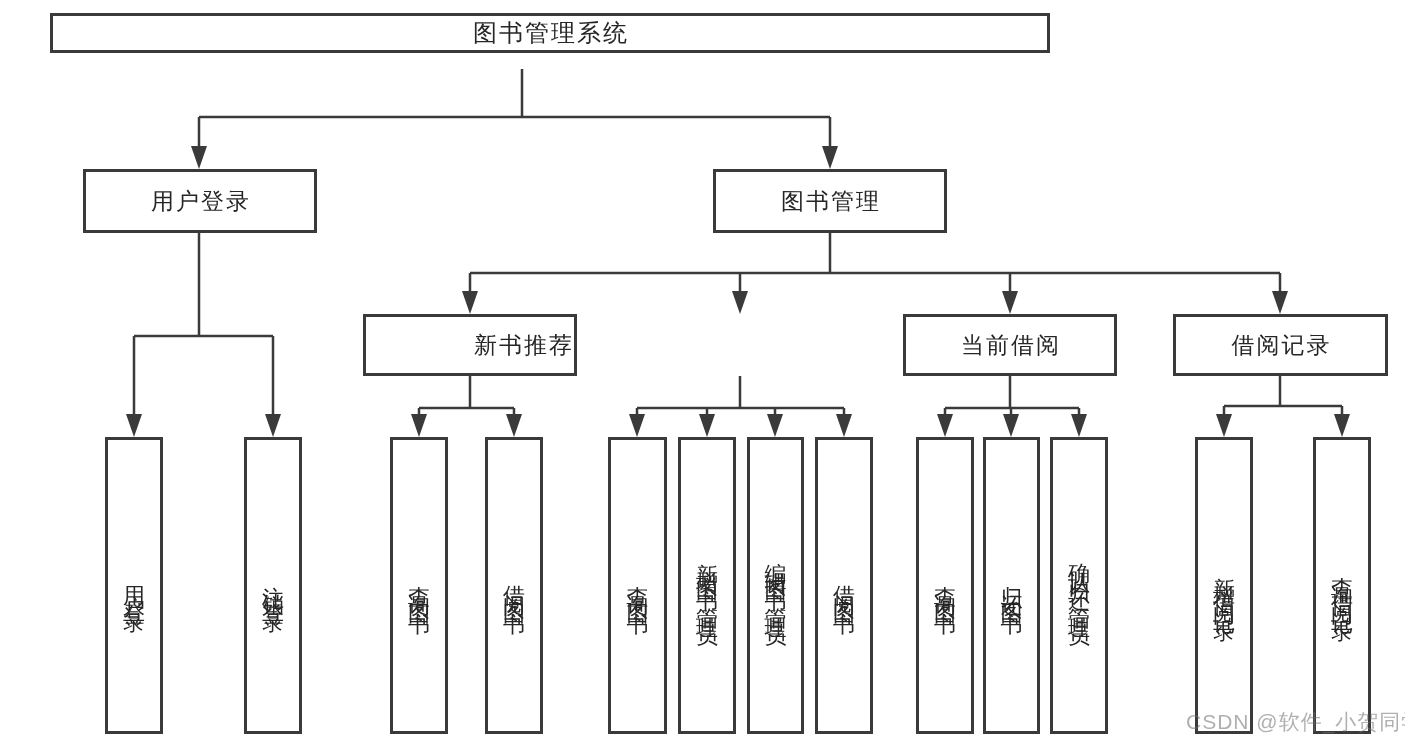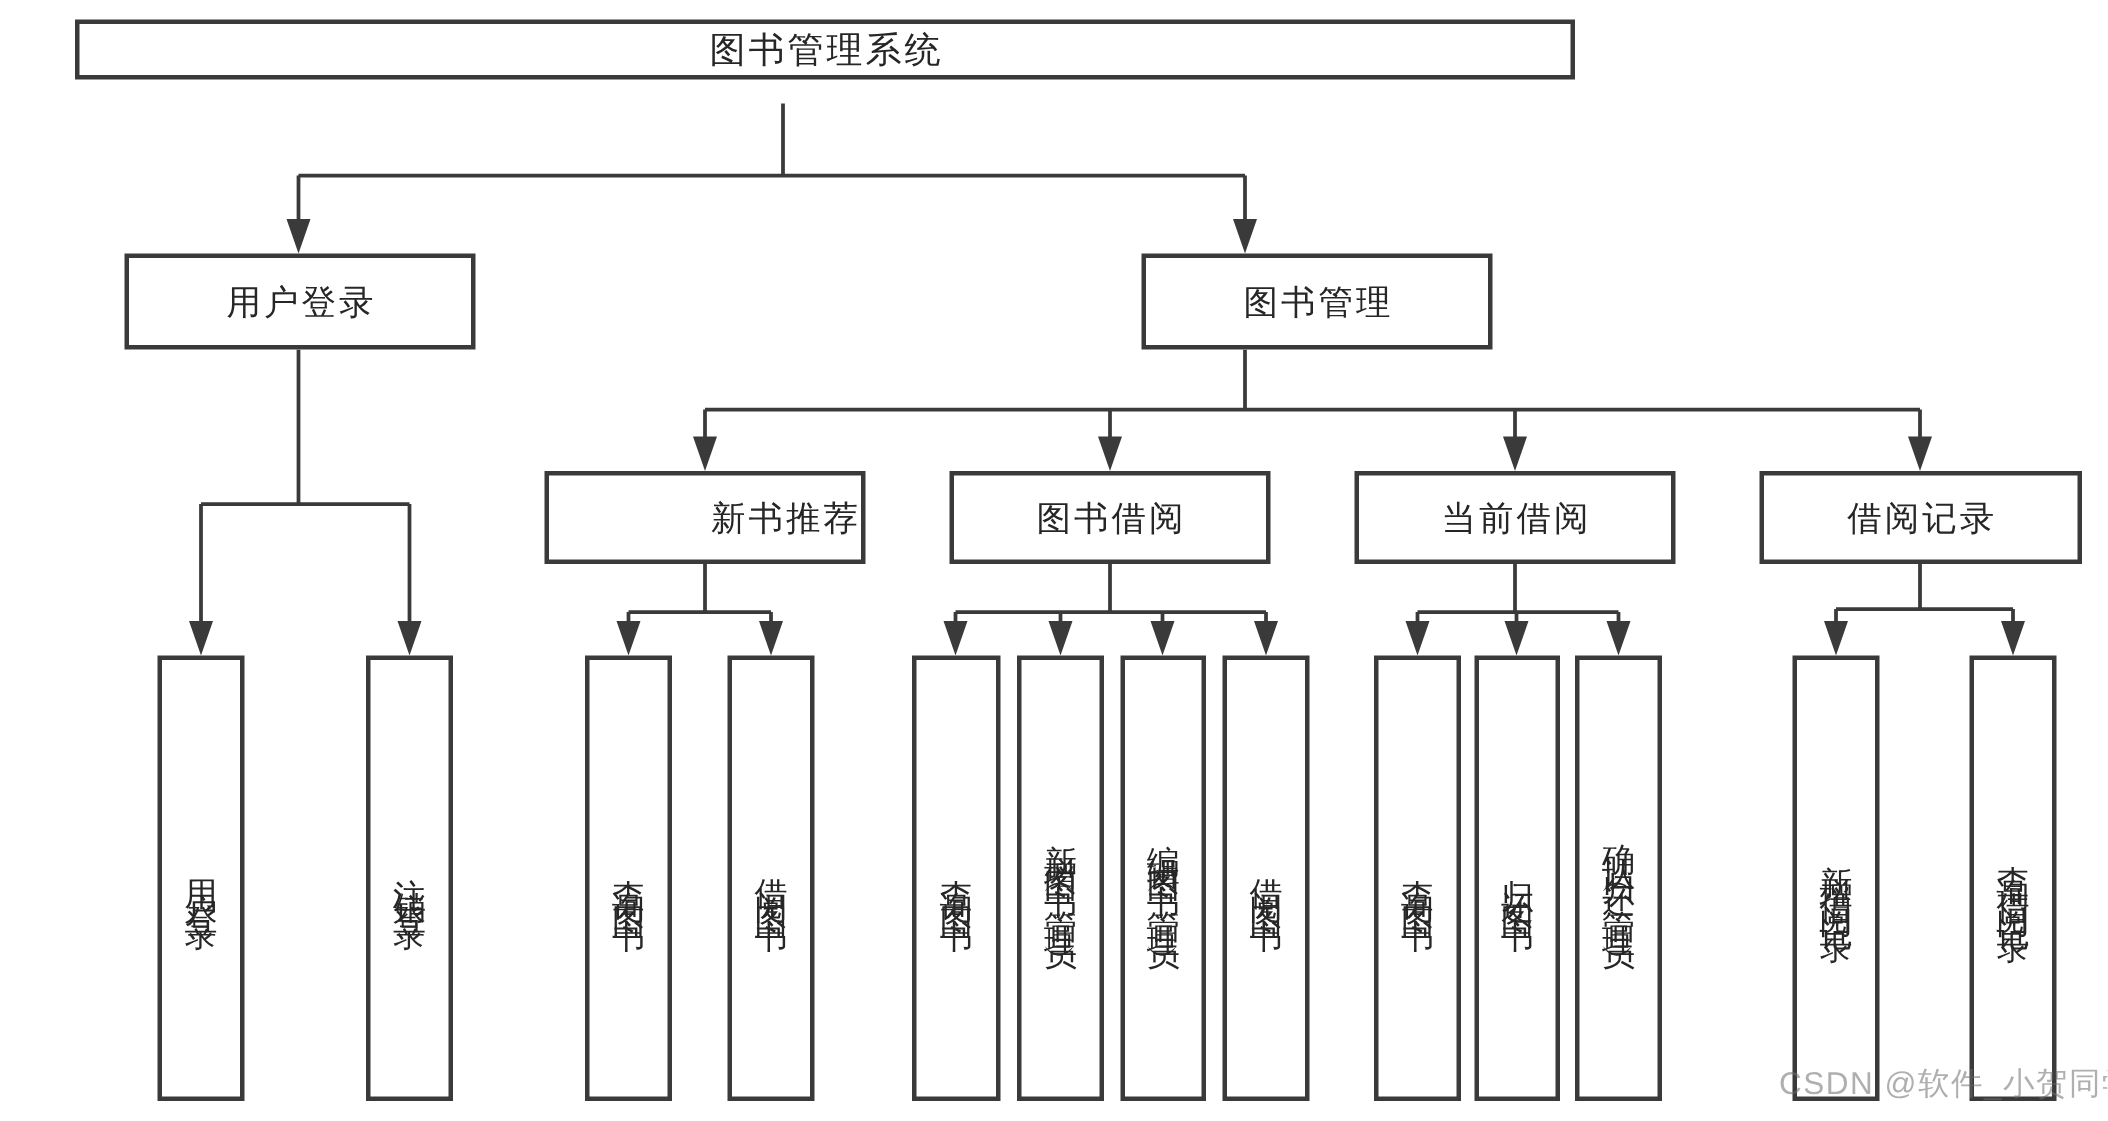--- a/index.html
+++ b/index.html
@@ -118,29 +118,26 @@
     </g>
   </svg>
 
   <div class="node node-h node-root" style="left:22px; top:13px; width:1000px; height:40px;margin-left:28px;">
     <span>图书管理系统</span>
   </div>
 
   <div class="node node-h" style="left:83px; top:169px; width:234px; height:64px;">
     <span>用户登录</span>
   </div>
-  <div class="node node-h" style="left:713px; top:169px; width:234px; height:64px;margin-left:48px;">
+  <div class="node node-h" style="left:713px; top:169px; width:234px; height:64px;">
     <span>图书管理</span>
   </div>
 
   <div class="node node-h" style="left:363px; top:314px; width:214px; height:62px;justify-content:flex-end;">
     <span>新书推荐</span>
-  </div>
-  <div class="node node-h" style="left:633px; top:314px; width:214px; height:62px;">
-    <span>图书借阅</span>
   </div>
   <div class="node node-h" style="left:903px; top:314px; width:214px; height:62px;">
     <span>当前借阅</span>
   </div>
   <div class="node node-h" style="left:1173px; top:314px; width:215px; height:62px;">
     <span>借阅记录</span>
   </div>
 
   <div class="node node-v" style="left:105px; top:437px; width:58px; height:297px;">
     <span>用户登录</span>

